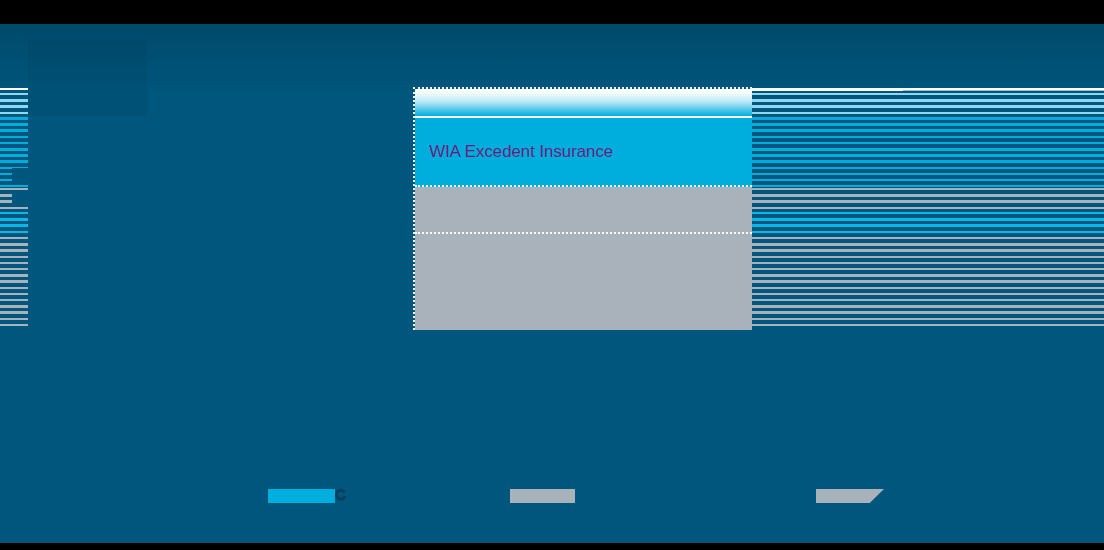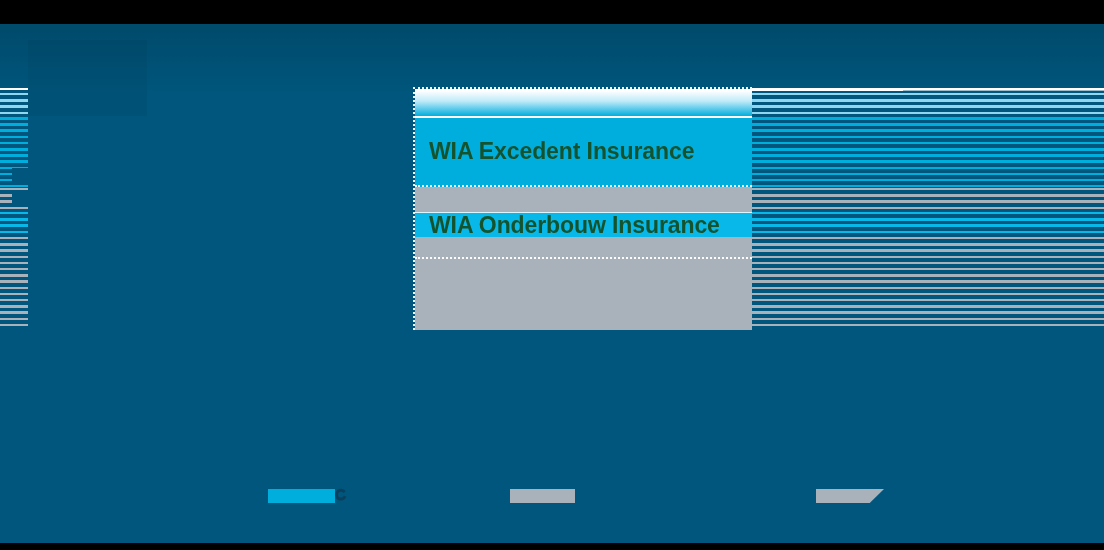--- a/index.html
+++ b/index.html
@@ -51,21 +51,21 @@
     height:25px;background:var(--cyan2,#08b8e8);
     border-top:1px solid rgba(255,255,255,.85);
     display:flex;align-items:center;padding-left:14px;
   }
   .band.gray-mid{
     height:22px;background:var(--gray,#a9b2ba);
     border-bottom:2px dotted rgba(255,255,255,.95);
   }
   .band.gray-lower{flex:1;background:var(--gray,#a9b2ba);}
   .band-label{
-    font-weight:700;font-size:23px;line-height:1;color:#14532d;letter-spacing:-.1px;
+    font-weight:400;font-size:17px;line-height:1;color:#701a75;letter-spacing:-.1px;
   }
 
   
   .streaks{position:absolute;top:87px;height:243px;}
   .streaks.left{left:0;width:28px;}
   .streaks.right{left:752px;width:352px;}
   .seg{
     position:absolute;left:0;right:0;
     background:repeating-linear-gradient(180deg,var(--c) 0 2.5px,transparent 2.5px 6.2px);
   }
@@ -124,23 +124,20 @@
   <div class="trail-white"></div>
   <div class="trail-pale"></div>
   <div class="trail-gap"></div>
 
   <div class="box">
     <div class="band gradient"></div>
     <div class="band excedent">
       <span class="band-label">WIA Excedent Insurance</span>
     </div>
     <div class="band gray-upper"></div>
-    <div class="band onderbouw">
-      <span class="band-label">WIA Onderbouw Insurance</span>
-    </div>
     <div class="band gray-mid"></div>
     <div class="band gray-lower"></div>
   </div>
 
   <div class="chip c1"></div>
   <svg class="curl" viewBox="0 0 14 13">
     <path d="M11.5 4.2 A4.4 4.4 0 1 0 12 8.2" fill="none" stroke="#0b3f5e" stroke-width="3"></path>
   </svg>
   <div class="chip c2"></div>
   <div class="chip c3"></div>

